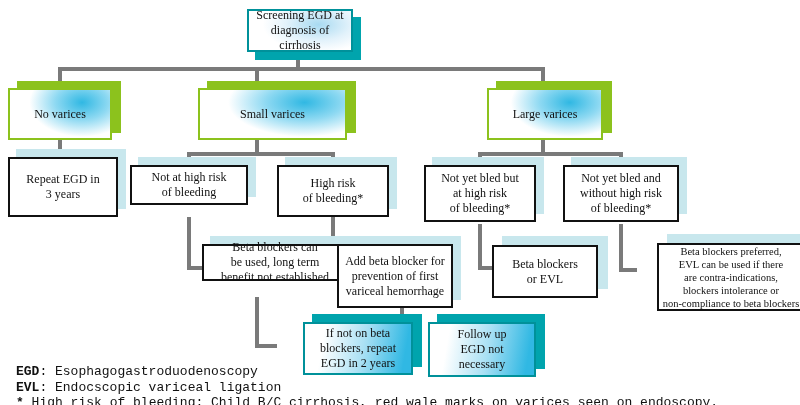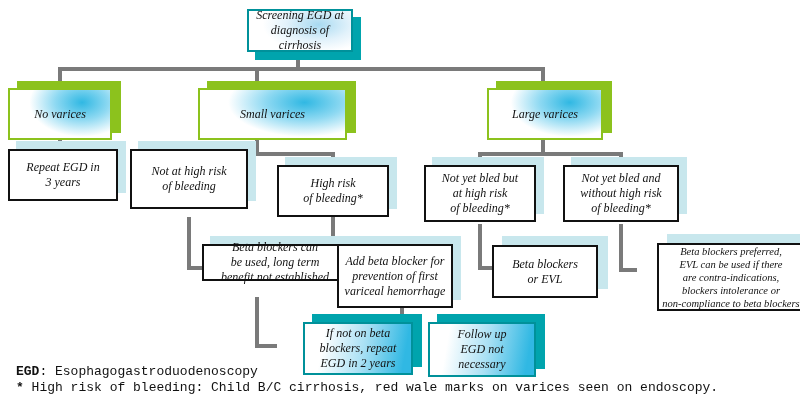--- a/index.html
+++ b/index.html
@@ -3,21 +3,21 @@
 <meta charset="utf-8">
 <style>
   html,body{margin:0;padding:0;}
   body{
     width:800px;height:405px;position:relative;background:#ffffff;
     font-family:"Liberation Serif","DejaVu Serif",serif;color:#111;
     overflow:hidden;
   }
   .node{
     position:absolute;display:flex;align-items:center;justify-content:center;
-    text-align:center;box-sizing:border-box;font-style:italic;
+    text-align:center;box-sizing:border-box;
   }
   .node-text{white-space:pre-line;font-size:12px;line-height:15px;}
   
   .teal-top{
     border:2px solid #00919a;
     background:radial-gradient(ellipse 70% 90% at 68% 35%, #a8daf1 0%, #e2f2fb 45%, #ffffff 78%);
     box-shadow:8px 8px 0 #00a4ad;
   }
   
   .green-box{
@@ -83,25 +83,25 @@
 <div class="node green-box" style="left:8px;top:88px;width:104px;height:52px">
   <span class="node-text">No varices</span>
 </div>
 <div class="node green-box" style="left:198px;top:88px;width:149px;height:52px">
   <span class="node-text">Small varices</span>
 </div>
 <div class="node green-box" style="left:487px;top:88px;width:116px;height:52px">
   <span class="node-text">Large varices</span>
 </div>
 
-<div class="node white-box" style="left:8px;top:149px;width:110px;height:52px">
+<div class="node white-box" style="left:8px;top:157px;width:110px;height:60px">
   <span class="node-text">Repeat EGD in
 3 years</span>
 </div>
-<div class="node white-box" style="left:130px;top:149px;width:118px;height:60px">
+<div class="node white-box" style="left:130px;top:165px;width:118px;height:40px">
   <span class="node-text">Not at high risk
 of bleeding</span>
 </div>
 <div class="node white-box" style="left:277px;top:165px;width:112px;height:52px">
   <span class="node-text">High risk
 of bleeding*</span>
 </div>
 <div class="node white-box" style="left:424px;top:165px;width:112px;height:57px">
   <span class="node-text">Not yet bled but
 at high risk
@@ -141,14 +141,15 @@
 EGD in 2 years</span>
 </div>
 <div class="node teal-grad" style="left:400px;top:322px;width:108px;height:55px">
   <span class="node-text">Follow up
 EGD not
 necessary</span>
 </div>
 
 <div class="legend">
   <div class="row"><b>EGD</b><span>: Esophagogastroduodenoscopy</span></div>
+  <div class="row"><b>EVL</b><span>: Endocscopic variceal ligation</span></div>
   <div class="row"><b>*</b><span> High risk of bleeding: Child B/C cirrhosis, red wale marks on varices seen on endoscopy.</span></div>
 </div>
 
 </body></html>

